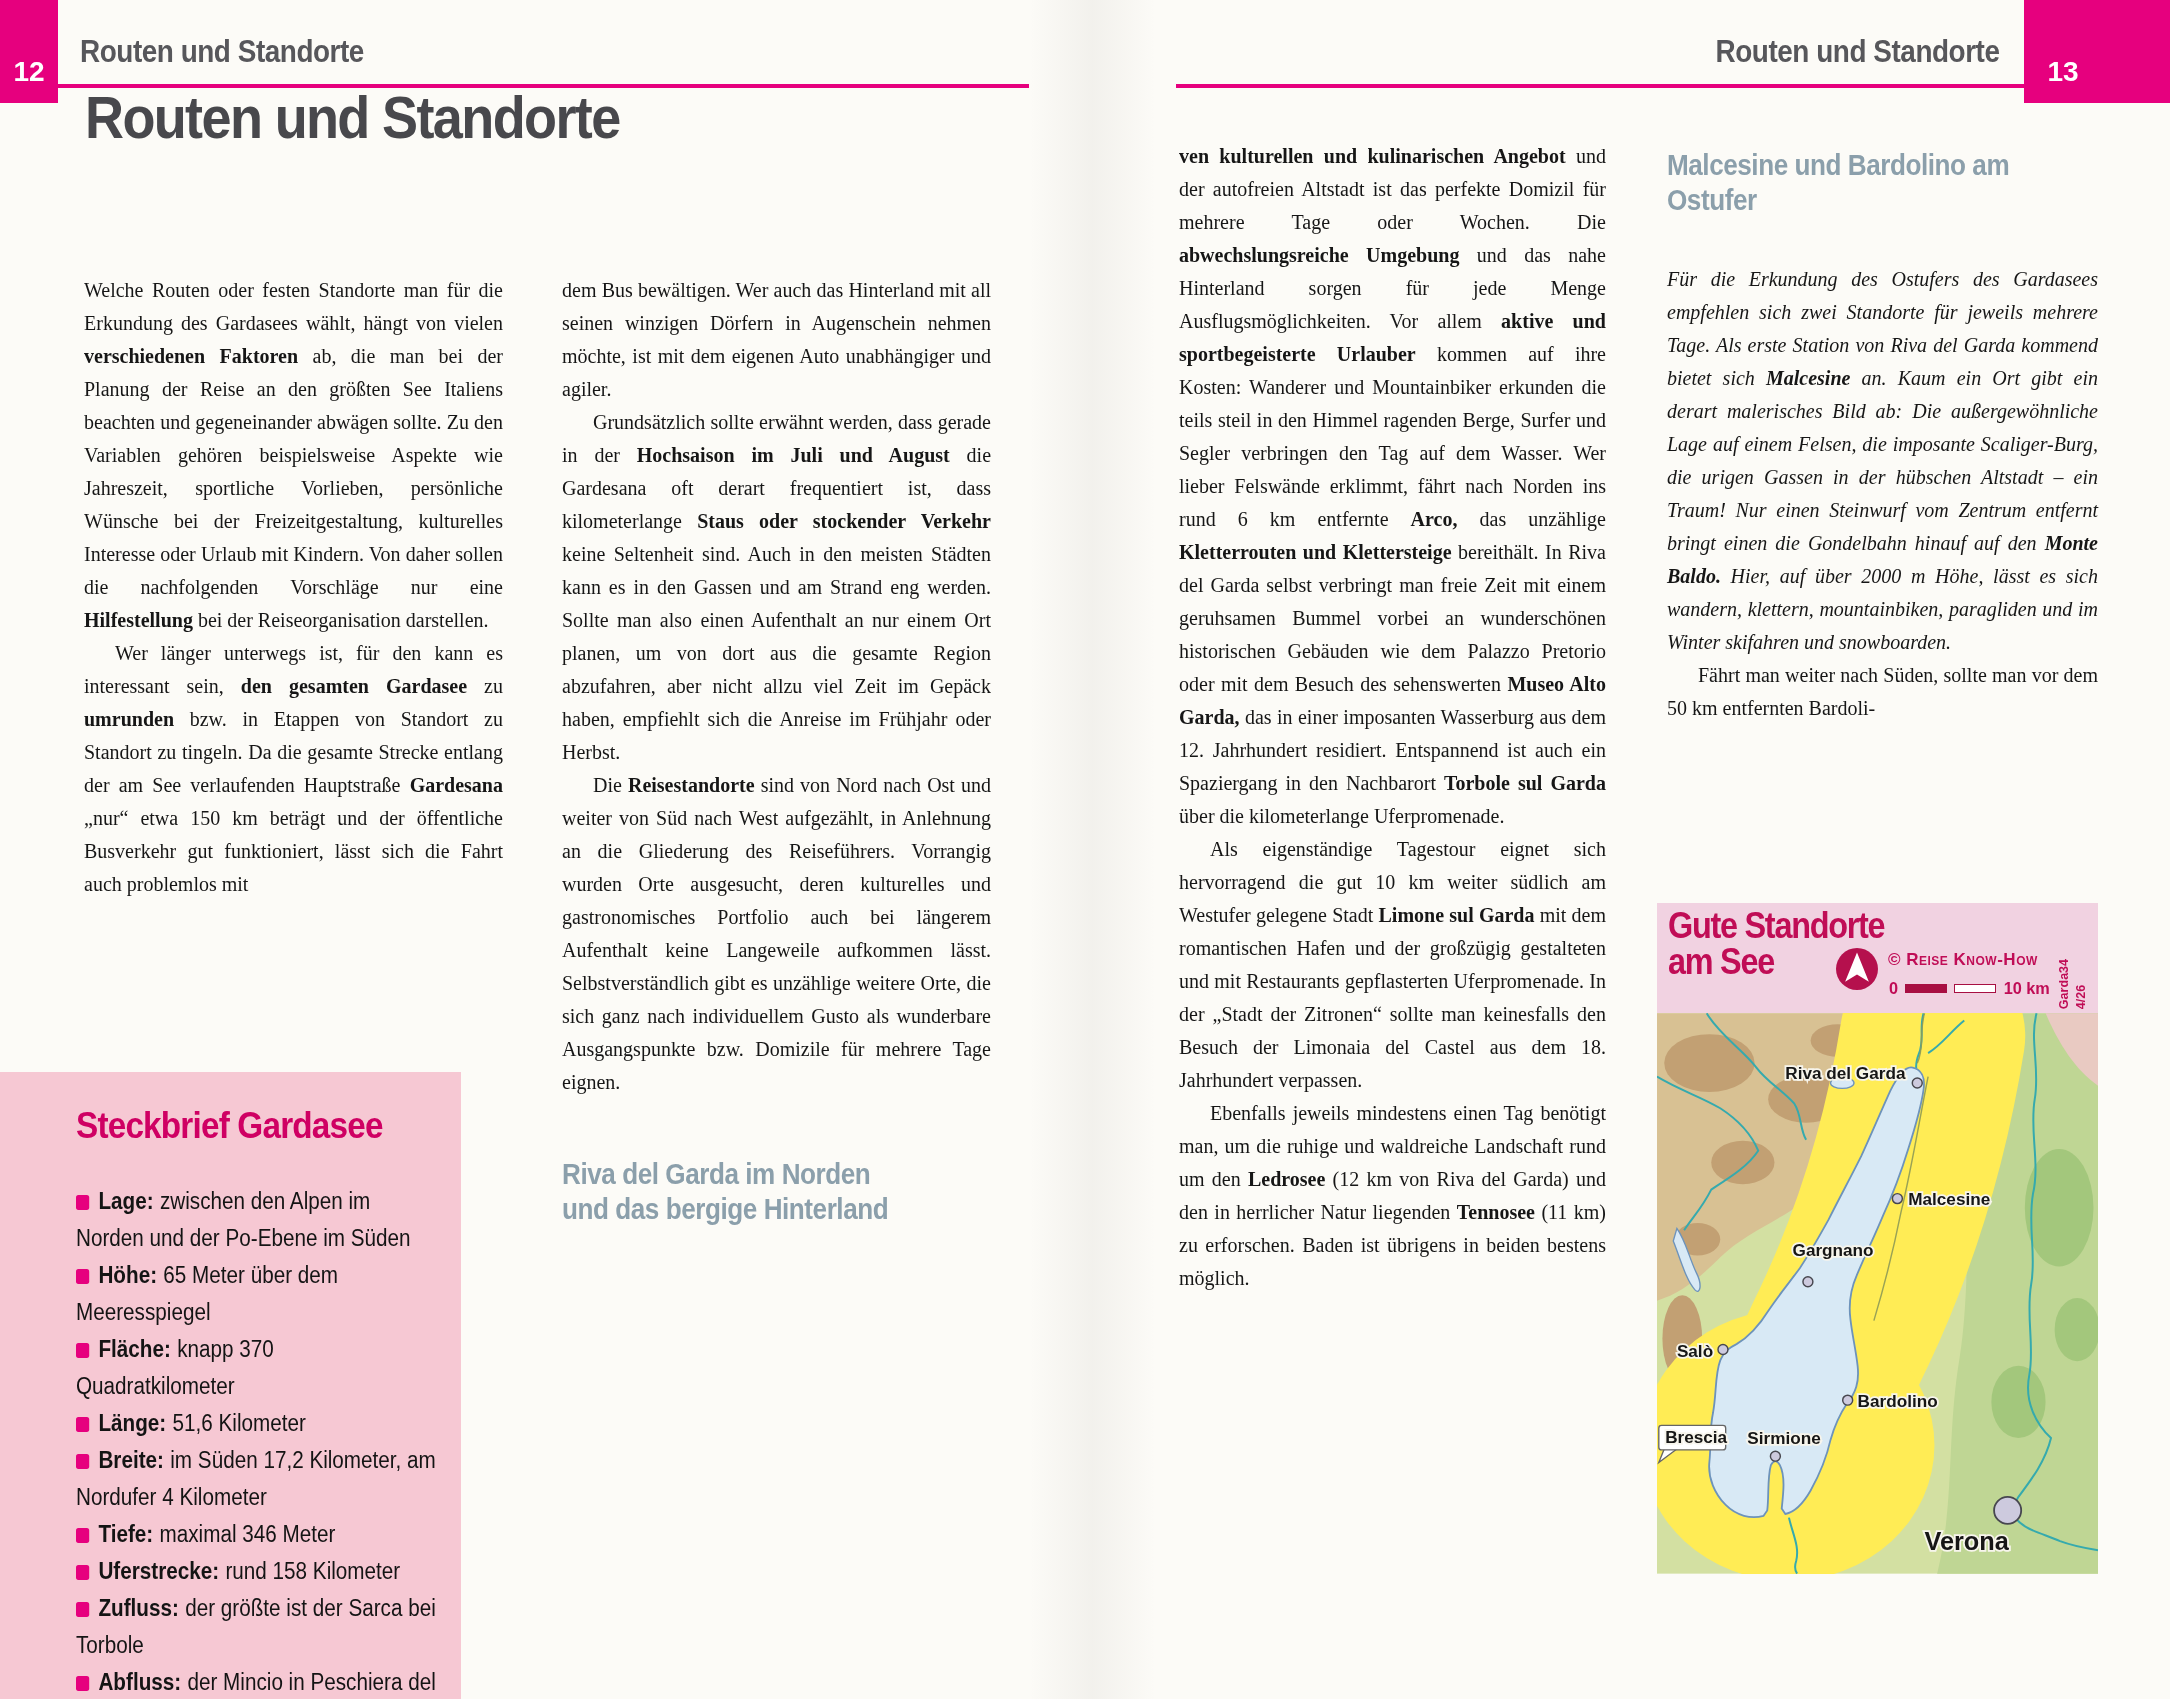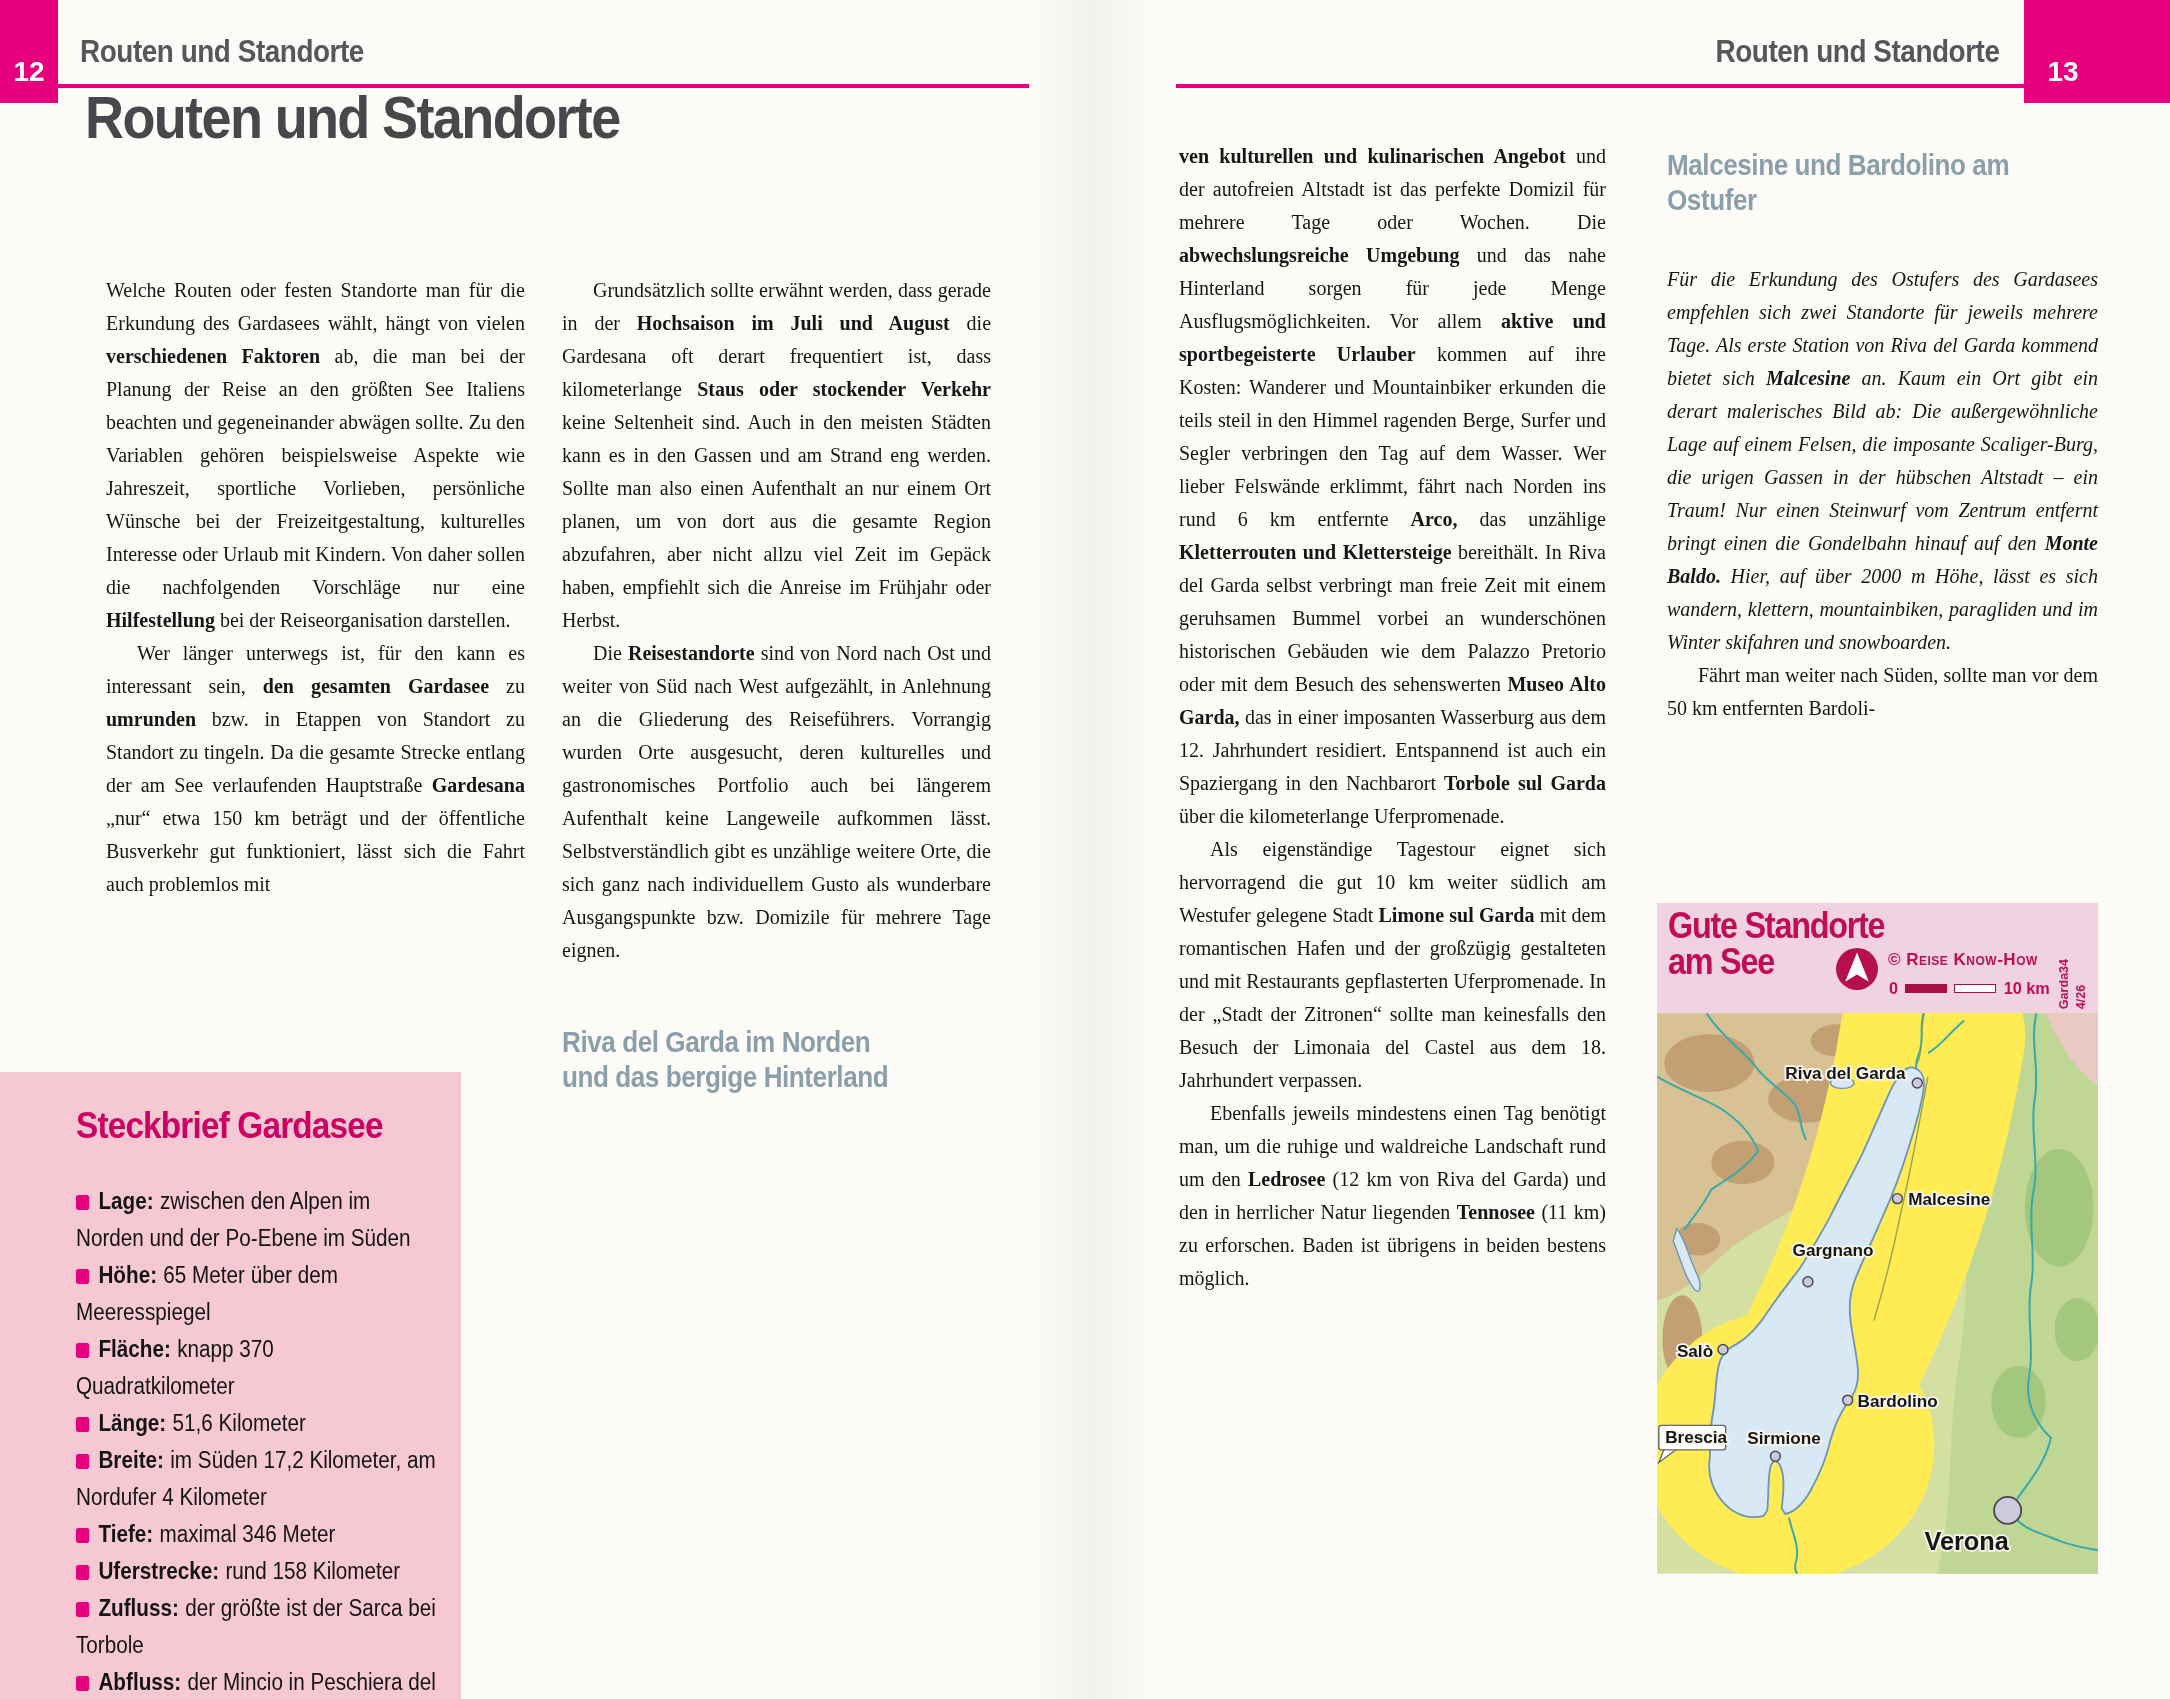--- a/index.html
+++ b/index.html
@@ -17,21 +17,21 @@
   .rh-right{right:171px;transform:scaleX(.9);transform-origin:100% 0;}
   .rule{position:absolute;top:84px;height:3.6px;background:#e6007e;}
   .rule-left{left:58px;width:971px;}
   .rule-right{left:1176px;width:848px;}
   .fold{position:absolute;left:1029px;top:0;width:127px;height:100%;
         background:linear-gradient(90deg,rgba(60,50,40,0) 0%,rgba(60,50,40,.05) 50%,rgba(60,50,40,0) 100%);}
   
   .title{position:absolute;left:85px;top:83px;margin:0;font:bold 60px "Liberation Sans",sans-serif;
          color:#48484c;letter-spacing:-1.8px;white-space:nowrap;}
   .col{position:absolute;}
-  #col1{left:106px;top:274px;width:419px;}
+  #col1{left:84px;top:274px;width:419px;}
   #col2{left:562px;top:274px;width:429px;}
   #col3{left:1179px;top:140px;width:427px;}
   #col4{left:1667px;top:148px;width:431px;}
   p.body{margin:0;font-size:20px;line-height:33px;text-align:justify;hyphens:auto;-webkit-hyphens:auto;}
   p.indent{text-indent:31px;}
   .b{font-weight:bold;}
   h3.sub{margin:0;font:bold 29px/35px "Liberation Sans",sans-serif;color:#8b9fab;letter-spacing:-0.5px;}
   #col2 .subwrap{margin-top:58px;}
   #col2 .after-sub{margin-top:36px;}
   #col4 .after-sub{margin-top:45px;font-style:italic;}
@@ -95,20 +95,21 @@
       <p class="sb-item"><span class="sq"></span><span class="sb-label">Länge:</span><span>51,6 Kilometer</span></p>
       <p class="sb-item"><span class="sq"></span><span class="sb-label">Breite:</span><span>im Süden 17,2 Kilometer, am Nordufer 4 Kilometer</span></p>
       <p class="sb-item"><span class="sq"></span><span class="sb-label">Tiefe:</span><span>maximal 346 Meter</span></p>
       <p class="sb-item"><span class="sq"></span><span class="sb-label">Uferstrecke:</span><span>rund 158 Kilometer</span></p>
       <p class="sb-item"><span class="sq"></span><span class="sb-label">Zufluss:</span><span>der größte ist der Sarca bei Torbole</span></p>
       <p class="sb-item"><span class="sq"></span><span class="sb-label">Abfluss:</span><span>der Mincio in Peschiera del Garda ist der einzige Abfluss</span></p>
     </div>
   </aside>
 
   <section class="col" id="col2">
+    <p class="body"><span>dem Bus bewältigen. Wer auch das Hinterland mit all seinen winzigen Dörfern in Augenschein nehmen möchte, ist mit dem eigenen Auto unabhängiger und agiler.</span></p>
     <p class="body indent"><span>Grundsätzlich sollte erwähnt werden, dass gerade in der </span><span class="b">Hochsaison im Juli und August</span><span> die Gardesana oft derart frequentiert ist, dass kilometerlange </span><span class="b">Staus oder stockender Verkehr</span><span> keine Seltenheit sind. Auch in den meisten Städten kann es in den Gassen und am Strand eng werden. Sollte man also einen Aufenthalt an nur einem Ort planen, um von dort aus die gesamte Region abzufahren, aber nicht allzu viel Zeit im Gepäck haben, empfiehlt sich die Anreise im Frühjahr oder Herbst.</span></p>
     <p class="body indent"><span>Die </span><span class="b">Reisestandorte</span><span> sind von Nord nach Ost und weiter von Süd nach West aufgezählt, in Anlehnung an die Gliederung des Reiseführers. Vorrangig wurden Orte ausgesucht, deren kulturelles und gastronomisches Portfolio auch bei längerem Aufenthalt keine Langeweile aufkommen lässt. Selbstverständlich gibt es unzählige weitere Orte, die sich ganz nach individuellem Gusto als wunderbare Ausgangspunkte bzw. Domizile für mehrere Tage eignen.</span></p>
     <div class="subwrap">
       <h3 class="sub cx">Riva del Garda im Norden</h3>
       <h3 class="sub cx">und das bergige Hinterland</h3>
     </div>
   </section>
 
   <section class="col" id="col3">
     <p class="body"><span class="b">ven kulturellen und kulinarischen Angebot</span><span> und der autofreien Altstadt ist das perfekte Domizil für mehrere Tage oder Wochen. Die </span><span class="b">abwechslungsreiche Umgebung</span><span> und das nahe Hinterland sorgen für jede Menge Ausflugsmöglichkeiten. Vor allem </span><span class="b">aktive und sportbegeisterte Urlauber</span><span> kommen auf ihre Kosten: Wanderer und Mountainbiker erkunden die teils steil in den Himmel ragenden Berge, Surfer und Segler verbringen den Tag auf dem Wasser. Wer lieber Felswände erklimmt, fährt nach Norden ins rund 6 km entfernte </span><span class="b">Arco,</span><span> das unzählige </span><span class="b">Kletterrouten und Klettersteige</span><span> bereithält. In Riva del Garda selbst verbringt man freie Zeit mit einem geruhsamen Bummel vorbei an wunderschönen historischen Gebäuden wie dem Palazzo Pretorio oder mit dem Besuch des sehenswerten </span><span class="b">Museo Alto Garda,</span><span> das in einer imposanten Wasserburg aus dem 12. Jahrhundert residiert. Entspannend ist auch ein Spaziergang in den Nachbarort </span><span class="b">Torbole sul Garda</span><span> über die kilometerlange Uferpromenade.</span></p>

